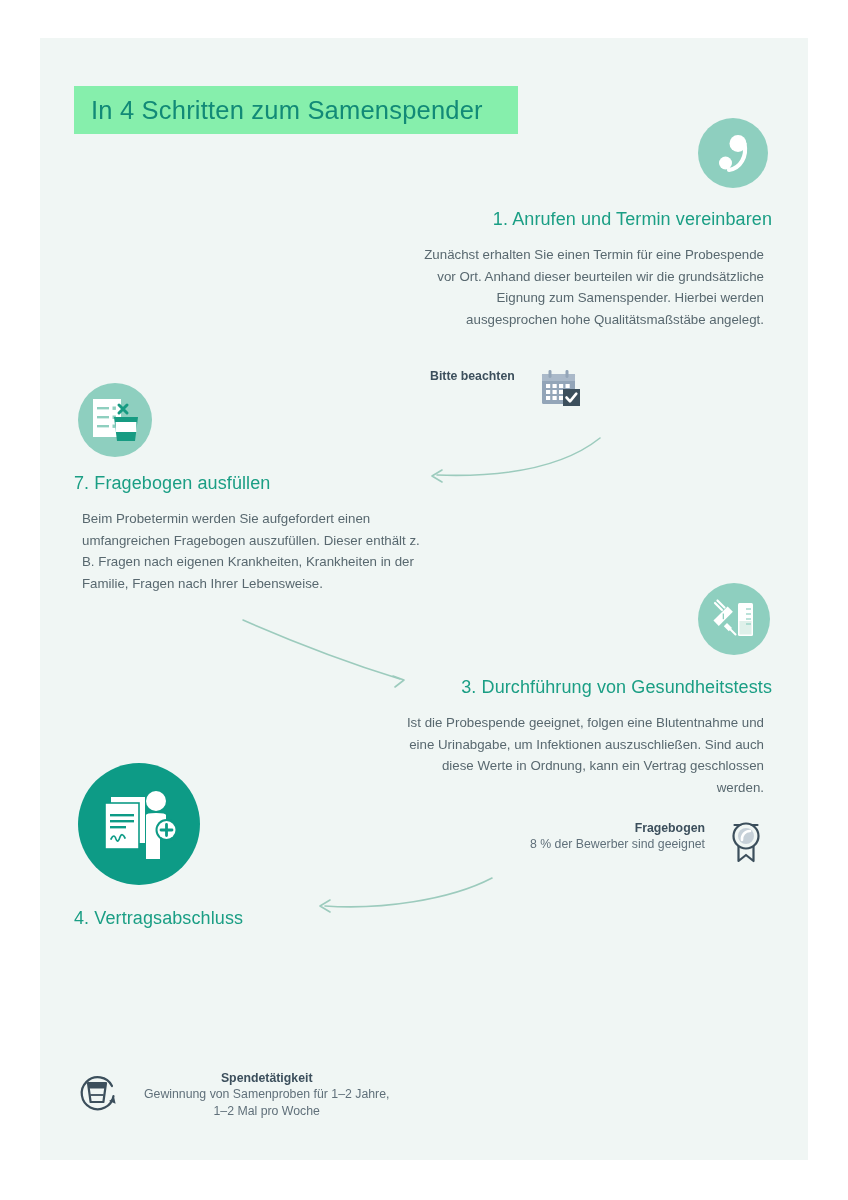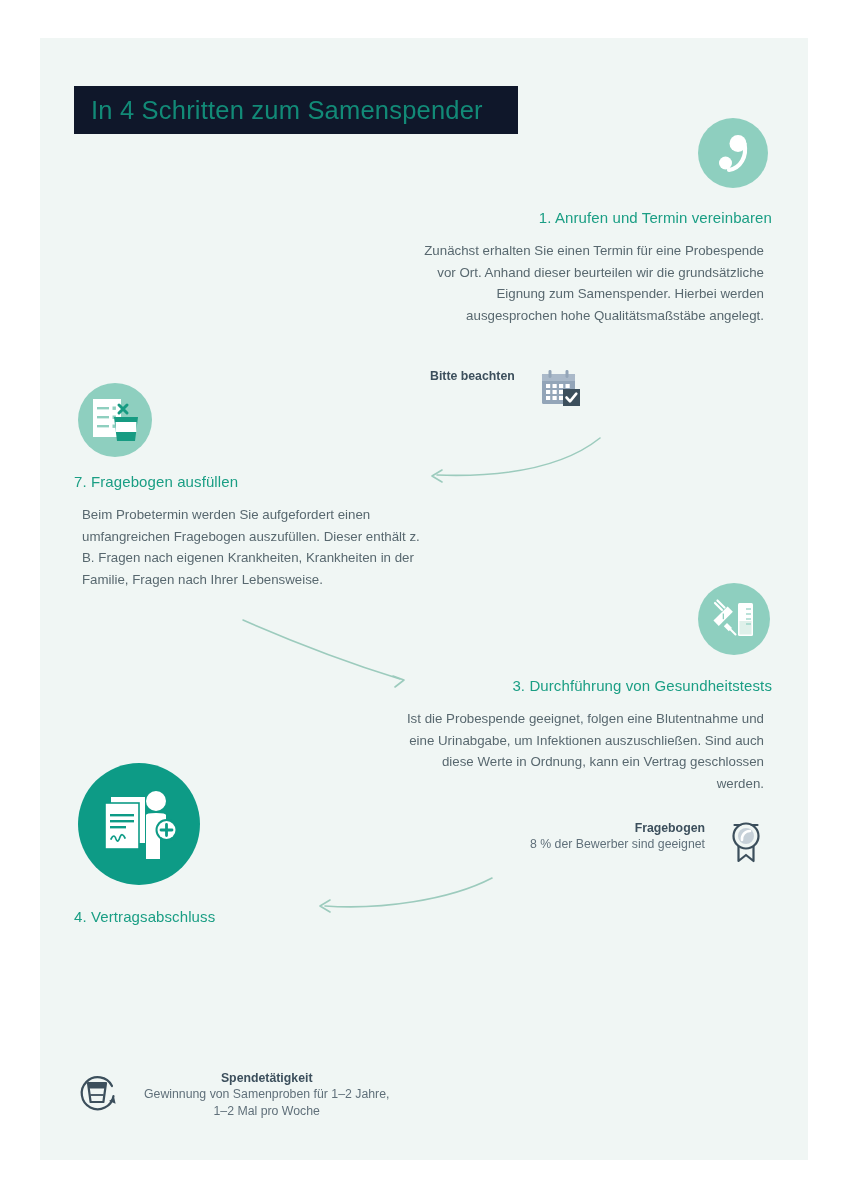--- a/index.html
+++ b/index.html
@@ -16,21 +16,21 @@
   .panel{
     position:absolute;left:40px;top:38px;
     width:768px;height:1122px;
     background:#f0f6f4;
   }
 
   
   .title-box{
     position:absolute;left:74px;top:86px;
     width:444px;height:48px;
-    background:#0f172a;
+    background:#86efac;
     display:flex;align-items:center;
   }
   .title-text{
     font-size:25.5px;
     font-weight:400;
     color:#128a77;
     letter-spacing:.2px;
     padding-left:17px;
     white-space:nowrap;
   }
@@ -44,21 +44,21 @@
   .circ-dark{background:#0d9b86;}
 
   .logo-circ{left:698px;top:118px;width:70px;height:70px;}
   .icon2-circ{left:78px;top:383px;width:74px;height:74px;}
   .icon3-circ{left:698px;top:583px;width:72px;height:72px;}
   .icon4-circ{left:78px;top:763px;width:122px;height:122px;}
 
   
   .step{position:absolute;}
   .step-h{
-    font-size:15px;font-weight:400;
+    font-size:18px;font-weight:400;
     color:#1a9e84;margin:0 0 14px 0;
     letter-spacing:.1px;white-space:nowrap;
   }
   .step-b{
     font-size:13.3px;line-height:21.5px;
     color:#58686f;margin:8px;font-weight:400;
   }
   .right{text-align:right;}
   .left{text-align:left;}
 

